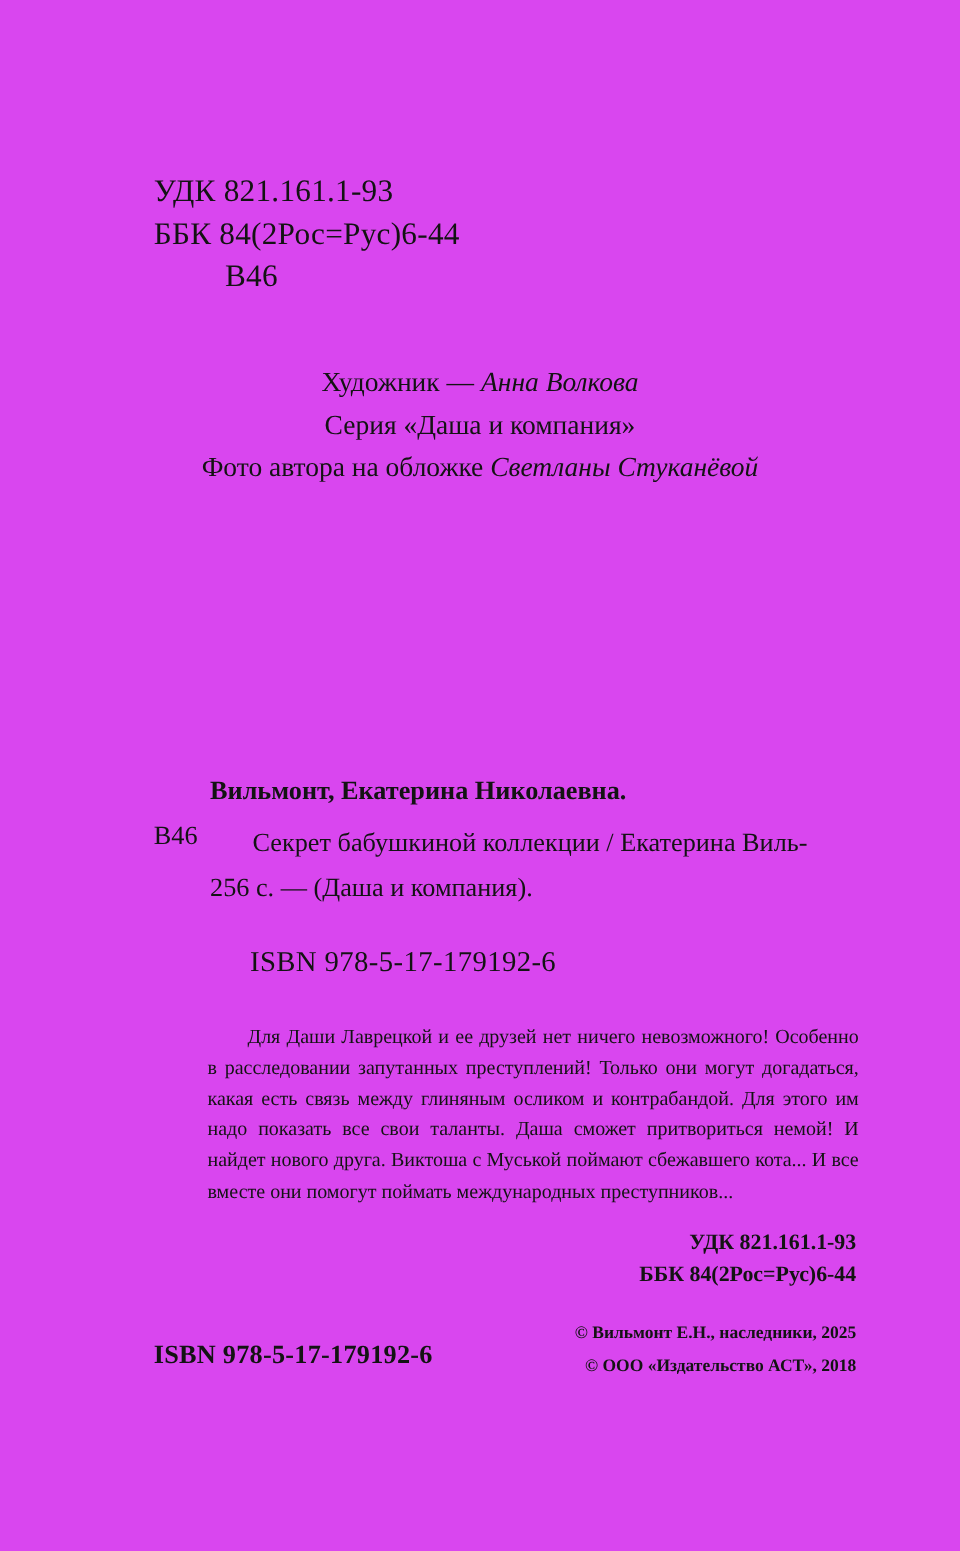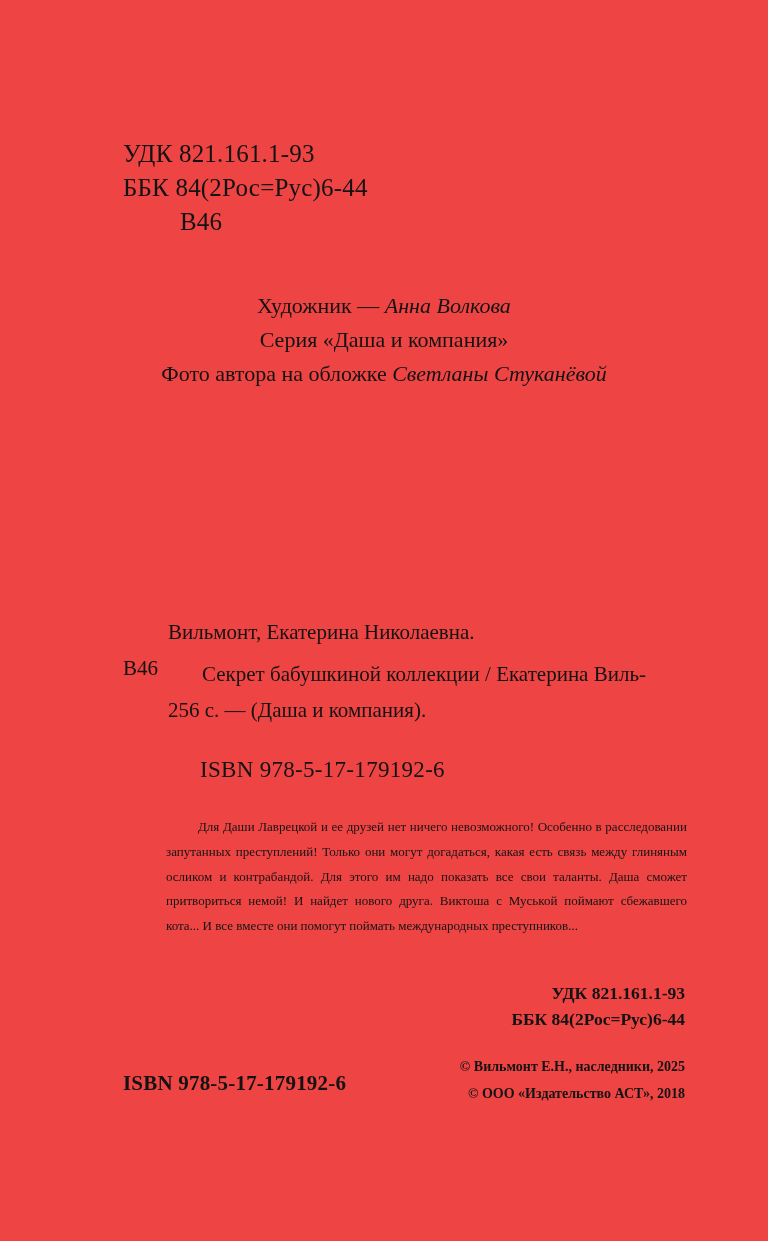--- a/index.html
+++ b/index.html
@@ -1,21 +1,21 @@
 <!DOCTYPE html>
 <html><head>
 <meta charset="utf-8">
 <style>
   * { box-sizing: border-box; }
   html, body { margin: 0; padding: 0; background: #ffffff; }
   .page {
     position: relative;
     width: 768px;
     height: 1241px;
-    background: #ef4444;
+    background: #d946ef;
     font-family: "Liberation Serif", "DejaVu Serif", serif;
     color: #131313;
     overflow: hidden;
   }
 
   
   .top-codes {
     position: absolute;
     left: 123px;
     top: 137px;
@@ -36,21 +36,21 @@
     line-height: 34px;
   }
   .italic { font-style: italic; }
 
   
   .bib-author {
     position: absolute;
     left: 168px;
     top: 620px;
     font-size: 21px;
-    font-weight: normal;
+    font-weight: bold;
   }
   .bib-code {
     position: absolute;
     left: 123px;
     top: 656px;
     font-size: 21px;
   }
   .bib-entry {
     position: absolute;
     left: 168px;
@@ -68,21 +68,21 @@
     font-size: 23px;
     letter-spacing: 0.3px;
   }
 
   
   .annotation {
     position: absolute;
     left: 166px;
     top: 802px;
     width: 521px;
-    font-size: 13px;
+    font-size: 16px;
     line-height: 24.8px;
     text-align: justify;
     text-indent: 32px;
   }
 
   
   .right-codes {
     position: absolute;
     right: 83px;
     top: 980px;

